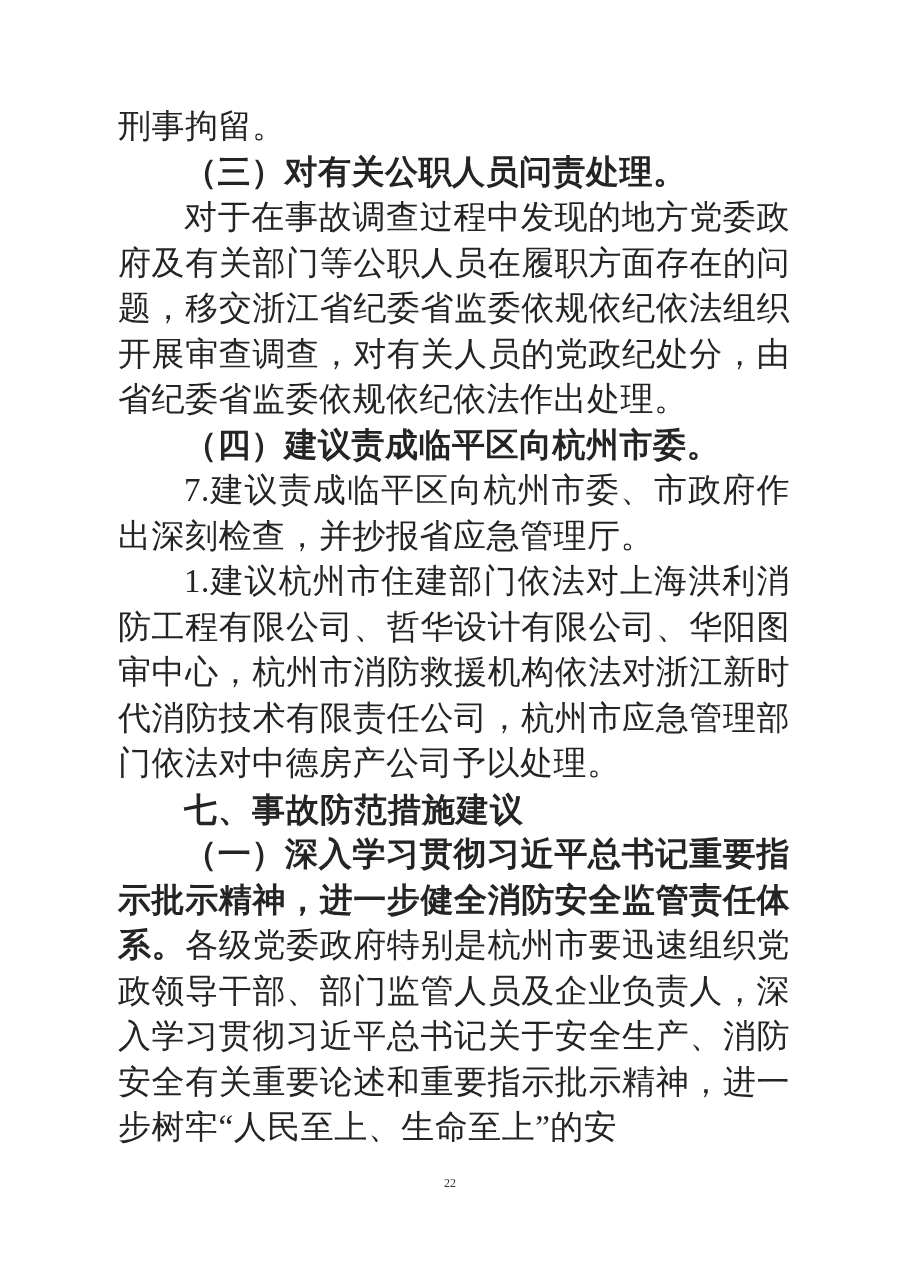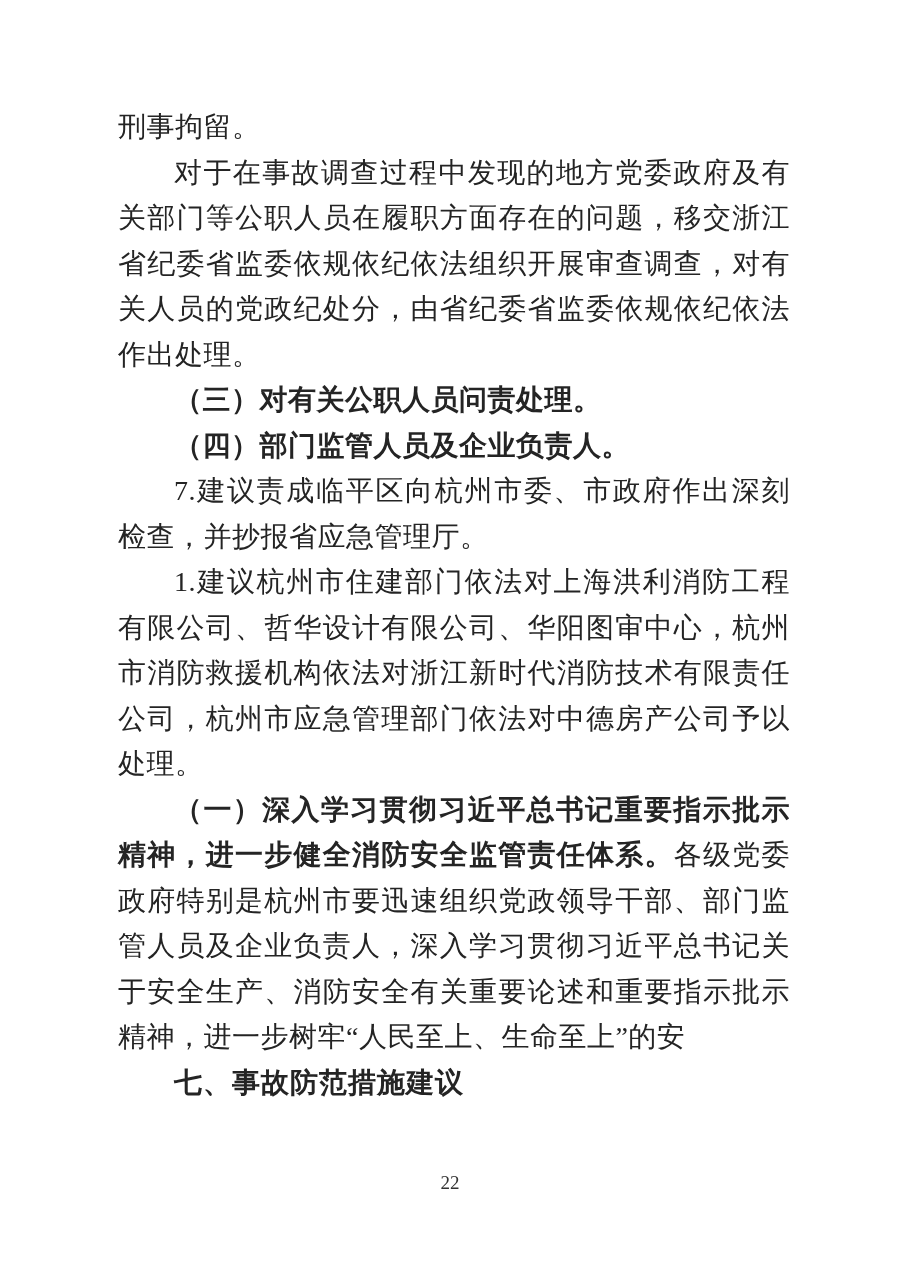--- a/index.html
+++ b/index.html
@@ -16,21 +16,21 @@
       overflow: hidden;
     }
     .content {
       position: absolute;
       left: 118px;
       top: 104px;
       width: 672px;
       color: #242424;
     }
     .para {
-      font-size: 28px;
+      font-size: 33px;
       line-height: 45.5px;
       text-align: justify;
       text-justify: inter-ideograph;
       text-indent: 2em;
       letter-spacing: 0.5px;
     }
     .para.continuation {
       text-indent: 0;
       text-align: left;
     }
@@ -46,47 +46,47 @@
     }
     .bold-lead {
       font-weight: bold;
     }
     .page-footer {
       position: absolute;
       top: 1170px;
       left: 0;
       width: 900px;
       text-align: center;
-      font-size: 19px;
+      font-size: 12px;
       line-height: 26px;
       color: #333333;
       font-family: "Liberation Serif", "DejaVu Serif", serif;
     }
   </style>
 </head>
 <body>
 
 <div class="page">
 
   <div class="content">
 
     <p class="para continuation">刑事拘留。</p>
 
+    <p class="para heading-kai">（三）对有关公职人员问责处理。</p>
+
     <p class="para">对于在事故调查过程中发现的地方党委政府及有关部门等公职人员在履职方面存在的问题，移交浙江省纪委省监委依规依纪依法组织开展审查调查，对有关人员的党政纪处分，由省纪委省监委依规依纪依法作出处理。</p>
 
-    <p class="para heading-kai">（三）对有关公职人员问责处理。</p>
-
-    <p class="para heading-kai">（四）部门监管人员及企业负责人。</p>
+    <p class="para heading-kai">（四）建议责成临平区向杭州市委。</p>
 
     <p class="para">7.建议责成临平区向杭州市委、市政府作出深刻检查，并抄报省应急管理厅。</p>
 
 
     <p class="para">1.建议杭州市住建部门依法对上海洪利消防工程有限公司、哲华设计有限公司、华阳图审中心，杭州市消防救援机构依法对浙江新时代消防技术有限责任公司，杭州市应急管理部门依法对中德房产公司予以处理。</p>
 
+    <p class="para heading-hei">七、事故防范措施建议</p>
+
     <p class="para"><span class="bold-lead">（一）深入学习贯彻习近平总书记重要指示批示精神，进一步健全消防安全监管责任体系。</span><span>各级党委政府特别是杭州市要迅速组织党政领导干部、部门监管人员及企业负责人，深入学习贯彻习近平总书记关于安全生产、消防安全有关重要论述和重要指示批示精神，进一步树牢“人民至上、生命至上”的安</span></p>
-
-    <p class="para heading-hei">七、事故防范措施建议</p>
 
   </div>
 
   <div class="page-footer">22</div>
 
 </div>
 
 </body></html>

